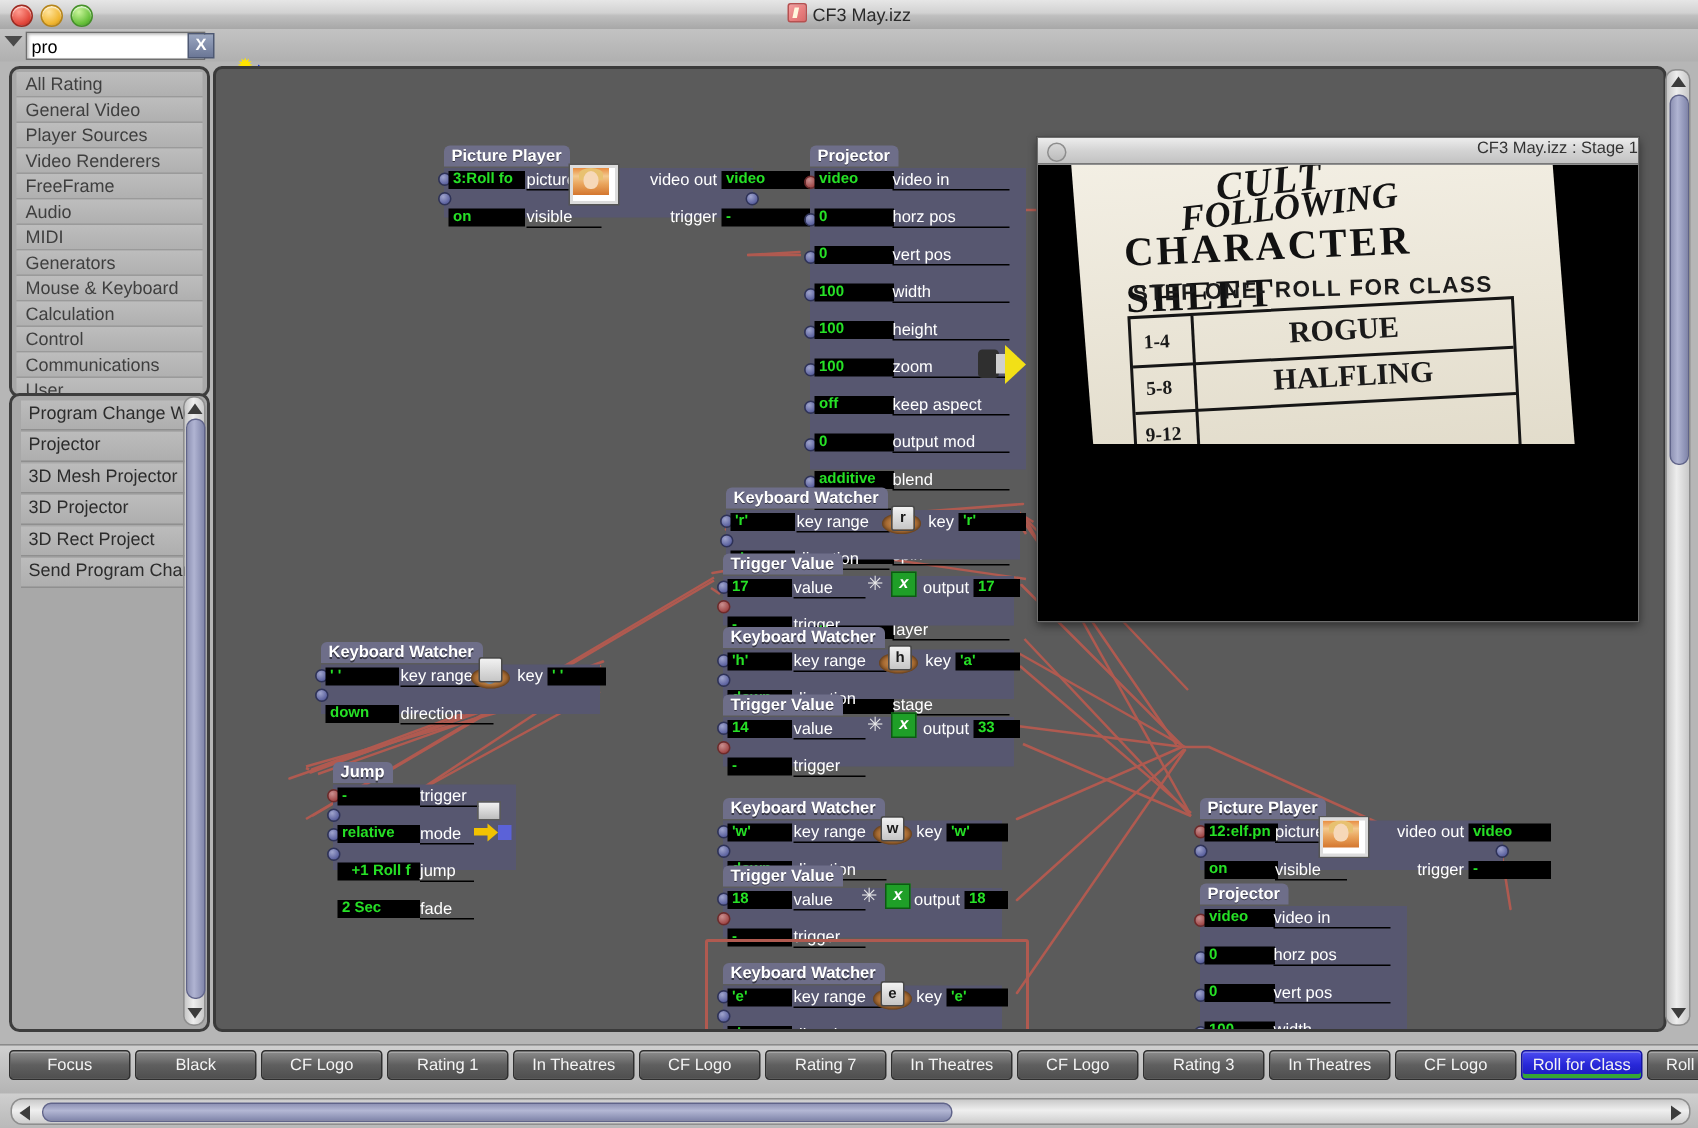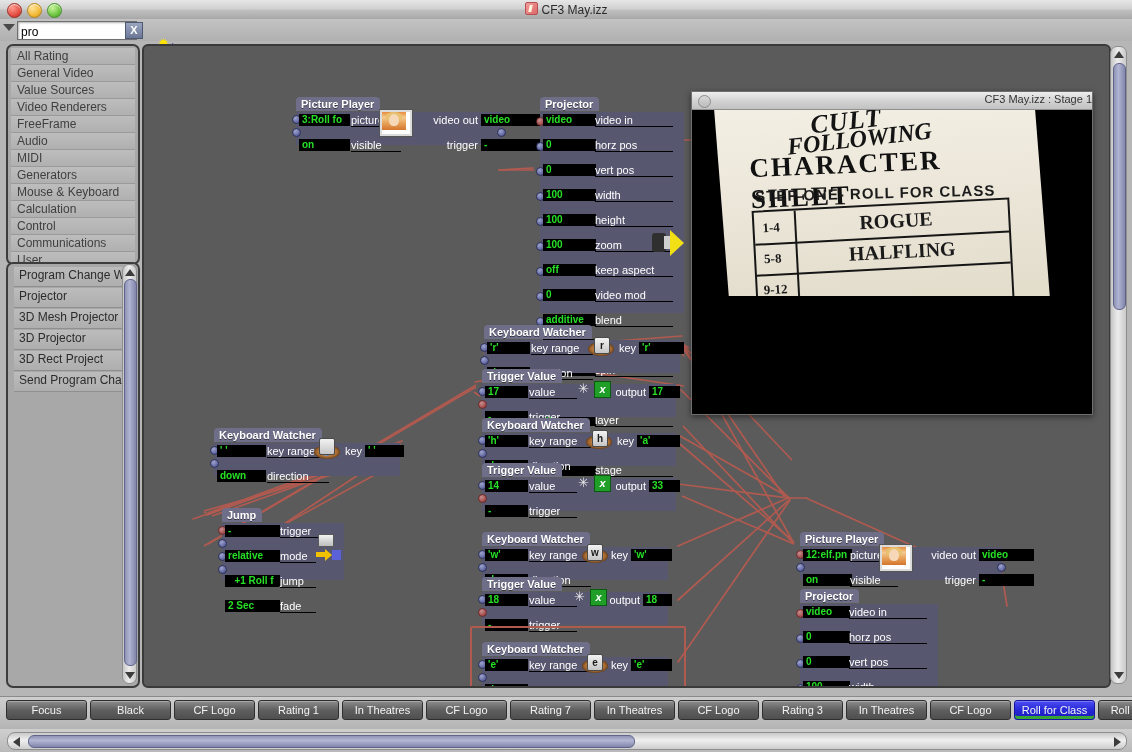--- a/index.html
+++ b/index.html
@@ -212,21 +212,21 @@
       <div class="body"></div>
         <div class="lens"></div>
         <div class="flash">✹</div>
     </div>
     <div class="playarrow"></div>
   </div>
 
   <div class="catbox">
       <div class="cat">All Rating</div>
       <div class="cat">General Video</div>
-      <div class="cat">Value Sources</div>
+      <div class="cat">Player Sources</div>
       <div class="cat">Video Renderers</div>
       <div class="cat">FreeFrame</div>
       <div class="cat">Audio</div>
       <div class="cat">MIDI</div>
       <div class="cat">Generators</div>
       <div class="cat">Mouse &amp; Keyboard</div>
       <div class="cat">Calculation</div>
       <div class="cat">Control</div>
       <div class="cat">Communications</div>
       <div class="cat">User</div>
@@ -357,21 +357,21 @@
             <div class="lbl" style="left: 55px; width: 78px;">zoom</div>
           </div>
           <div class="row" style="top: 79px;">
             <div class="port" style="left: -4px; top: 3px;"></div>
             <div class="val" style="left: 3px; width: 50px;">off</div>
             <div class="lbl" style="left: 55px; width: 78px;">keep aspect</div>
           </div>
           <div class="row" style="top: 92px;">
             <div class="port" style="left: -4px; top: 3px;"></div>
             <div class="val" style="left: 3px; width: 50px;">0</div>
-            <div class="lbl" style="left: 55px; width: 78px;">video mod</div>
+            <div class="lbl" style="left: 55px; width: 78px;">output mod</div>
           </div>
           <div class="row" style="top: 105px;">
             <div class="port" style="left: -4px; top: 3px;"></div>
             <div class="val" style="left: 3px; width: 50px;">additive</div>
             <div class="lbl" style="left: 55px; width: 78px;">blend</div>
           </div>
           <div class="row" style="top: 118px;">
             <div class="port" style="left: -4px; top: 3px;"></div>
             <div class="val" style="left: 3px; width: 50px;">100</div>
             <div class="lbl" style="left: 55px; width: 78px;">intensity</div>

